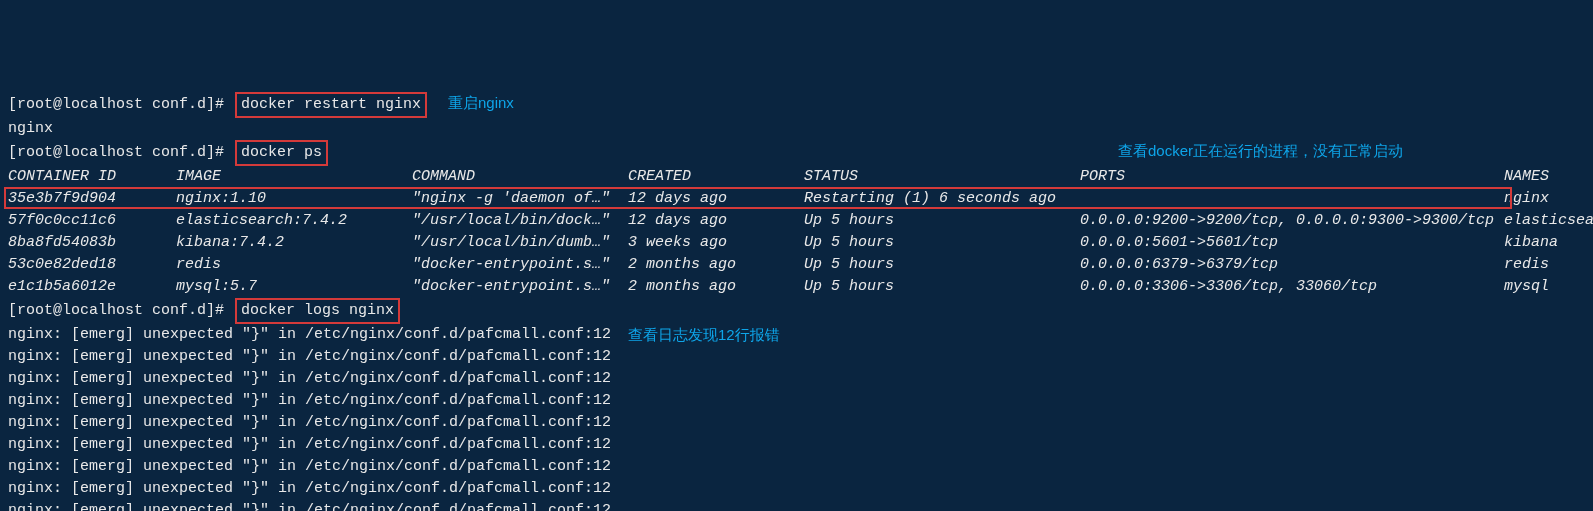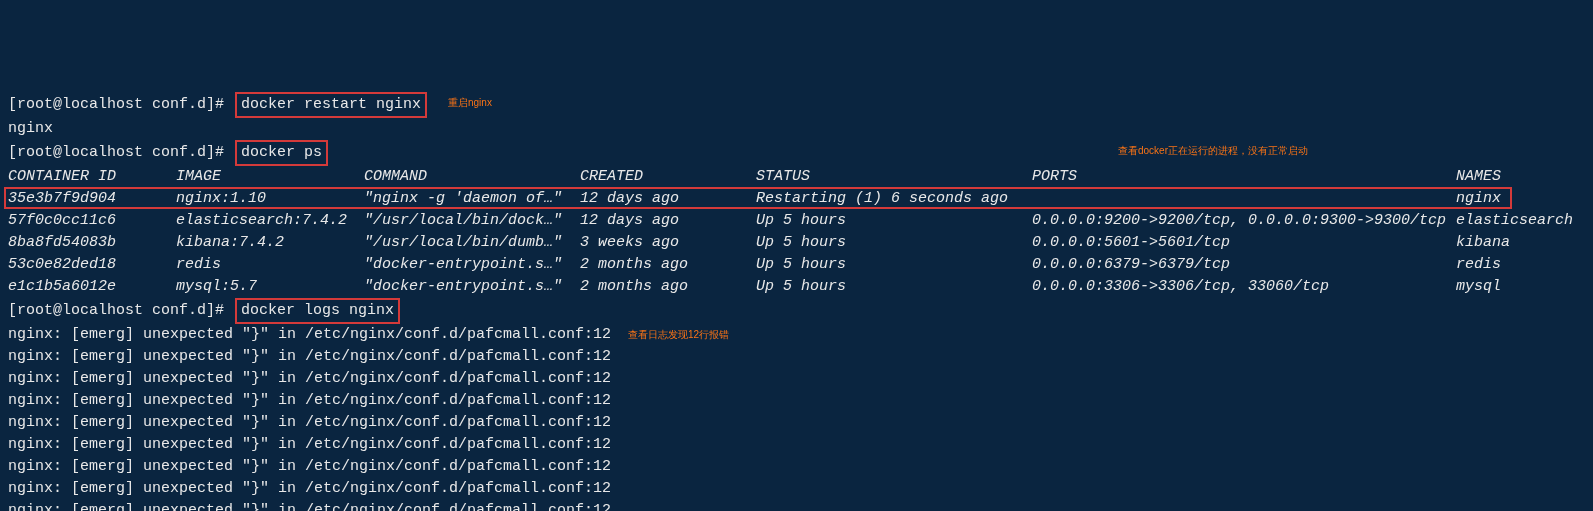--- a/index.html
+++ b/index.html
@@ -15,34 +15,34 @@
     overflow: hidden;
   }
   .line { display: block; position: relative; }
   .boxed {
     border: 2px solid #d43a3a;
     display: inline-block;
     padding: 0 4px;
     margin: 0 2px;
   }
   .red-note {
-    color: #f97316;
+    color: #0ea5e9;
     font-family: 'Microsoft YaHei', sans-serif;
-    font-size: 10px;
+    font-size: 15px;
     position: absolute;
   }
   .row-box {
     border: 2px solid #d43a3a;
     position: absolute;
     pointer-events: none;
   }
   .col { display: inline-block; font-style: italic; }
   .c-id { width: 168px; }
   .c-img { width: 188px; }
-  .c-cmd { width: 216px; }
+  .c-cmd { width: 216px; margin-left: 48px; }
   .c-cre { width: 176px; }
   .c-sta { width: 276px; }
   .c-por { width: 424px; }
 </style>
 </head>
 <body>
 
 
 
 <div id="terminal"><div class="line"><span>[root@localhost conf.d]# </span><span class="boxed">docker restart nginx</span><span class="red-note" style="left: 440px; top: 0px;">重启nginx</span></div><div class="line">nginx</div><div class="line"><span>[root@localhost conf.d]# </span><span class="boxed">docker ps</span><span class="red-note" style="left: 1110px; top: 0px;">查看docker正在运行的进程，没有正常启动</span></div><div class="line"><span class="col c-id">CONTAINER ID</span><span class="col c-img">IMAGE</span><span class="col c-cmd">COMMAND</span><span class="col c-cre">CREATED</span><span class="col c-sta">STATUS</span><span class="col c-por">PORTS</span><span class="col">NAMES</span></div><div class="line" style="position: relative;"><span class="col c-id">35e3b7f9d904</span><span class="col c-img">nginx:1.10</span><span class="col c-cmd">"nginx -g 'daemon of…"</span><span class="col c-cre">12 days ago</span><span class="col c-sta">Restarting (1) 6 seconds ago</span><span class="col c-por"></span><span class="col">nginx</span><div class="row-box" style="left: -4px; top: -1px; width: 1508px; height: 22px;"></div></div><div class="line" style="position: relative;"><span class="col c-id">57f0c0cc11c6</span><span class="col c-img">elasticsearch:7.4.2</span><span class="col c-cmd">"/usr/local/bin/dock…"</span><span class="col c-cre">12 days ago</span><span class="col c-sta">Up 5 hours</span><span class="col c-por">0.0.0.0:9200-&gt;9200/tcp, 0.0.0.0:9300-&gt;9300/tcp</span><span class="col">elasticsearch</span></div><div class="line" style="position: relative;"><span class="col c-id">8ba8fd54083b</span><span class="col c-img">kibana:7.4.2</span><span class="col c-cmd">"/usr/local/bin/dumb…"</span><span class="col c-cre">3 weeks ago</span><span class="col c-sta">Up 5 hours</span><span class="col c-por">0.0.0.0:5601-&gt;5601/tcp</span><span class="col">kibana</span></div><div class="line" style="position: relative;"><span class="col c-id">53c0e82ded18</span><span class="col c-img">redis</span><span class="col c-cmd">"docker-entrypoint.s…"</span><span class="col c-cre">2 months ago</span><span class="col c-sta">Up 5 hours</span><span class="col c-por">0.0.0.0:6379-&gt;6379/tcp</span><span class="col">redis</span></div><div class="line" style="position: relative;"><span class="col c-id">e1c1b5a6012e</span><span class="col c-img">mysql:5.7</span><span class="col c-cmd">"docker-entrypoint.s…"</span><span class="col c-cre">2 months ago</span><span class="col c-sta">Up 5 hours</span><span class="col c-por">0.0.0.0:3306-&gt;3306/tcp, 33060/tcp</span><span class="col">mysql</span></div><div class="line"><span>[root@localhost conf.d]# </span><span class="boxed">docker logs nginx</span></div><div class="line" style="position: relative;">nginx: [emerg] unexpected "}" in /etc/nginx/conf.d/pafcmall.conf:12<span class="red-note" style="left: 620px; top: 0px;">查看日志发现12行报错</span></div><div class="line">nginx: [emerg] unexpected "}" in /etc/nginx/conf.d/pafcmall.conf:12</div><div class="line">nginx: [emerg] unexpected "}" in /etc/nginx/conf.d/pafcmall.conf:12</div><div class="line">nginx: [emerg] unexpected "}" in /etc/nginx/conf.d/pafcmall.conf:12</div><div class="line">nginx: [emerg] unexpected "}" in /etc/nginx/conf.d/pafcmall.conf:12</div><div class="line">nginx: [emerg] unexpected "}" in /etc/nginx/conf.d/pafcmall.conf:12</div><div class="line">nginx: [emerg] unexpected "}" in /etc/nginx/conf.d/pafcmall.conf:12</div><div class="line">nginx: [emerg] unexpected "}" in /etc/nginx/conf.d/pafcmall.conf:12</div><div class="line">nginx: [emerg] unexpected "}" in /etc/nginx/conf.d/pafcmall.conf:12</div></div>

